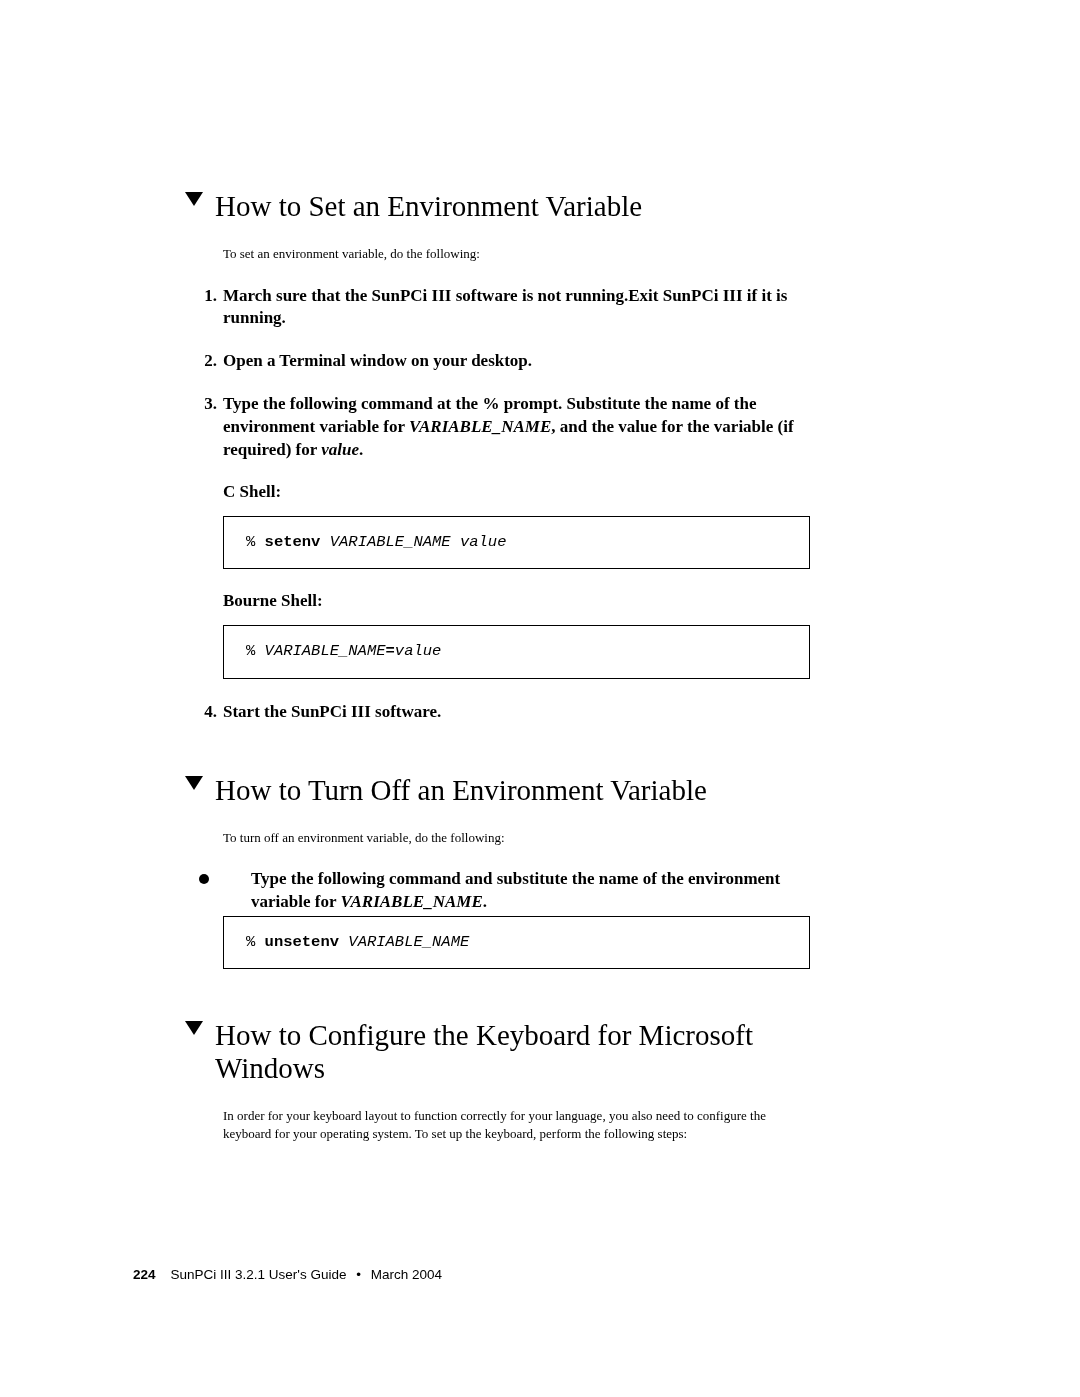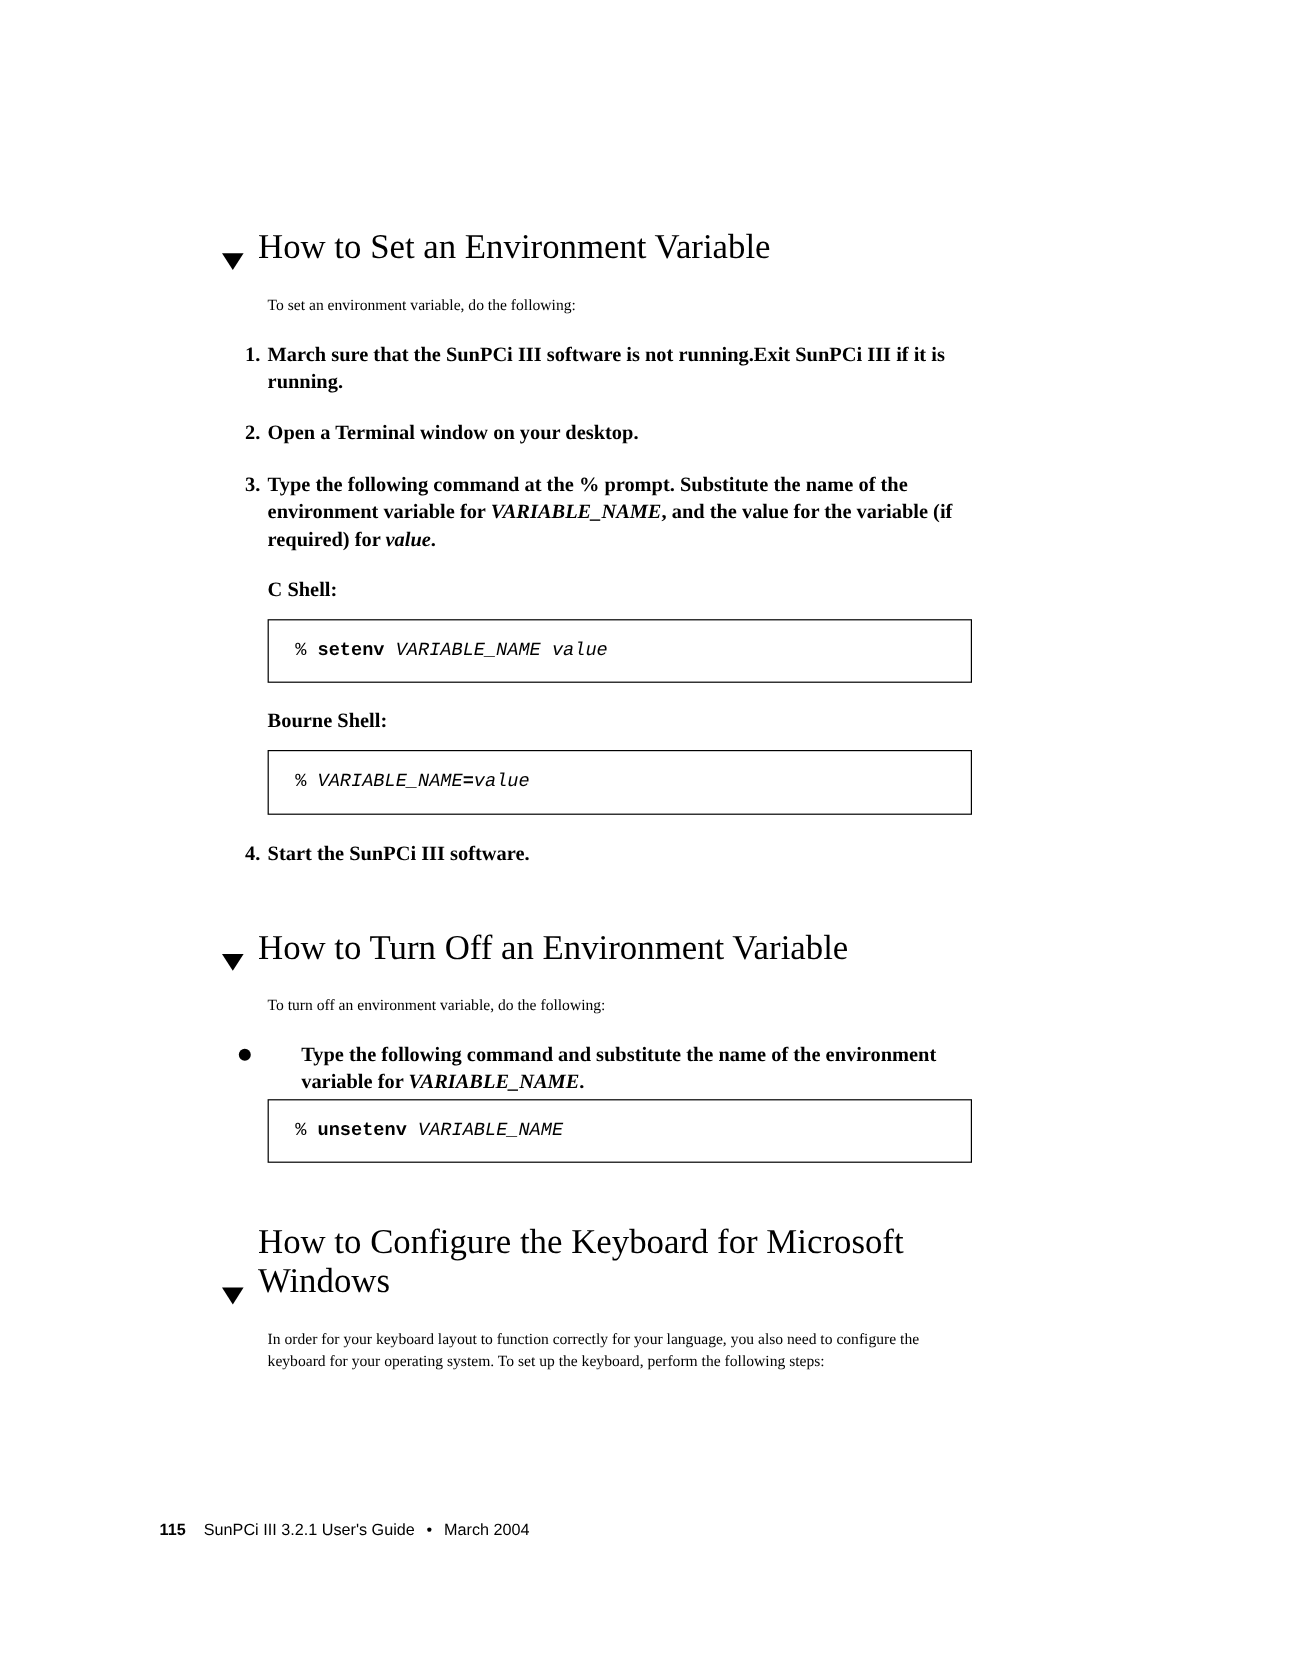--- a/index.html
+++ b/index.html
@@ -19,21 +19,21 @@
       position: absolute;
       left: 185px;
       top: 190px;
       width: 625px;
     }
     .section-heading {
       font-size: 29px;
       font-weight: normal;
       margin-bottom: 22px;
       display: flex;
-      align-items: flex-end;
+      align-items: flex-start;
       margin-left: 0;
     }
     .section-heading .triangle {
       display: inline-block;
       width: 0;
       height: 0;
       border-left: 9px solid transparent;
       border-right: 9px solid transparent;
       border-top: 14px solid #000;
       margin-right: 12px;
@@ -210,18 +210,18 @@
   <h2 class="section-heading section-gap">
     <span class="triangle"></span>
     <span>How to Configure the Keyboard for Microsoft Windows</span>
   </h2>
 
   <p class="intro-text">In order for your keyboard layout to function correctly for your language, you also need to configure the keyboard for your operating system. To set up the keyboard, perform the following steps:</p>
 
 </div>
 
 <div class="footer">
-  <span class="page-num">115</span>
+  <span class="page-num">224</span>
   &nbsp;&nbsp;
   <span>SunPCi III 3.2.1 User's Guide</span>
   <span class="sep">•</span>
   <span>March 2004</span>
 </div>
 
 </body></html>

